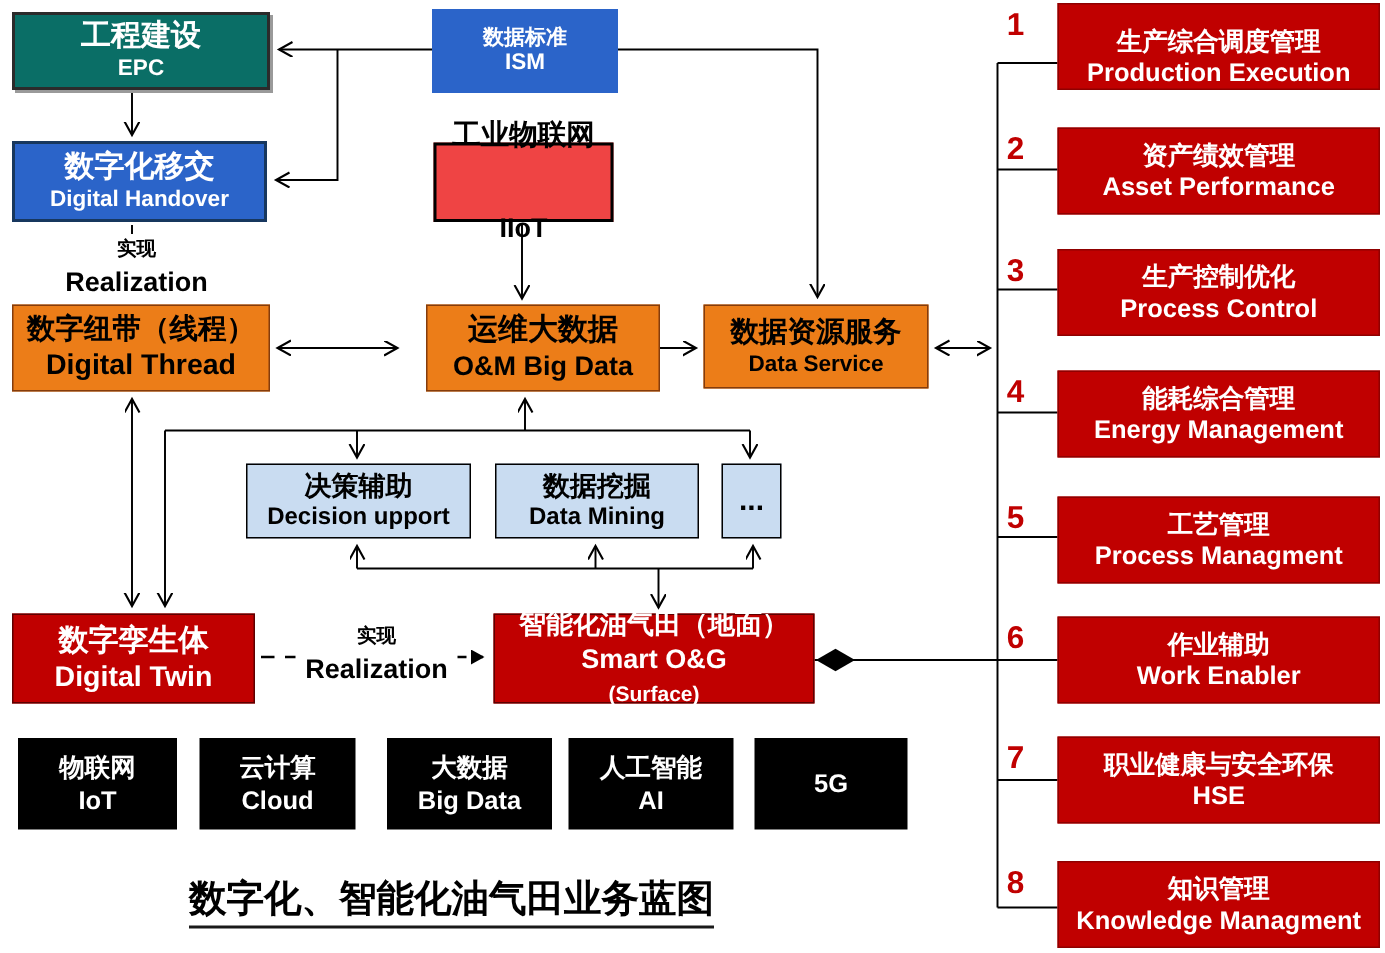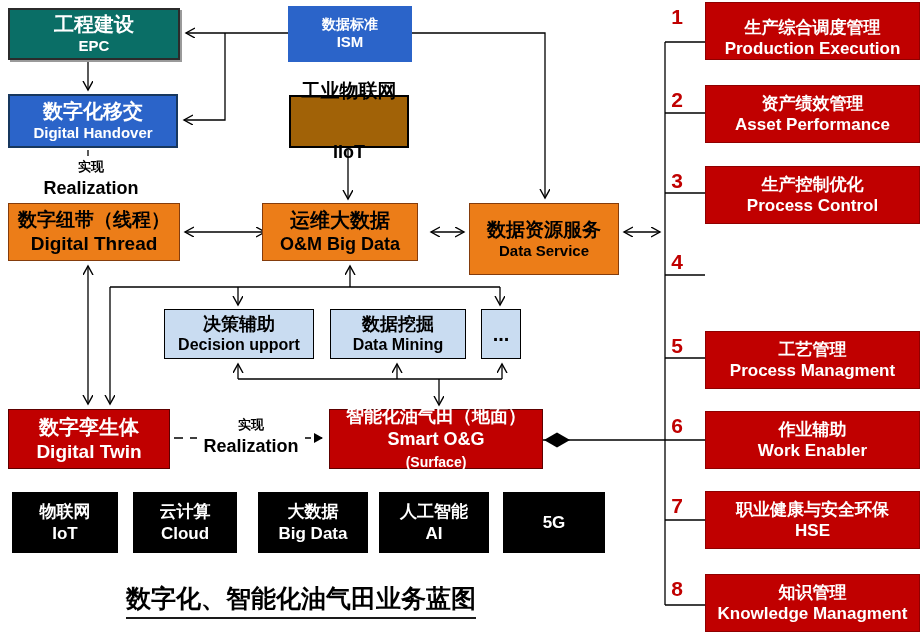--- a/index.html
+++ b/index.html
@@ -13,31 +13,31 @@
 
   
   .b-epc{left:8px;top:8px;width:172px;height:52px;background:#0A6E66;color:#fff;
          border:2px solid #2b2b2b;box-shadow:2px 2px 0 #9a9a9a;}
   .b-epc .zh{font-size:20px;} .b-epc .en{font-size:15px;}
   .b-handover{left:8px;top:94px;width:170px;height:54px;background:#2B64C9;color:#fff;
          border:2px solid #17375E;}
   .b-handover .zh{font-size:20px;} .b-handover .en{font-size:15px;}
   .b-ism{left:288px;top:6px;width:124px;height:56px;background:#2B64C9;color:#fff;}
   .b-ism .zh{font-size:14px;} .b-ism .en{font-size:15px;}
-  .b-iiot{left:289px;top:95px;width:120px;height:53px;background:#a16207;color:#000;
+  .b-iiot{left:289px;top:95px;width:120px;height:53px;background:#ef4444;color:#000;
          border:2px solid #000;gap:38px;}
   .b-iiot .zh{font-size:19px;} .b-iiot .en{font-size:18px;text-align:right;}
 
   
   .orange{background:#EC7D18;color:#000;border:1px solid #843C0C;}
   .b-thread{left:8px;top:203px;width:172px;height:58px;}
   .b-thread .zh{font-size:19px;} .b-thread .en{font-size:19px;}
-  .b-om{left:262px;top:203px;width:156px;height:58px;}
+  .b-om{left:284px;top:203px;width:156px;height:58px;}
   .b-om .zh{font-size:20px;} .b-om .en{font-size:18px;}
-  .b-ds{left:469px;top:203px;width:150px;height:72px;}
+  .b-ds{left:469px;top:203px;width:150px;height:56px;}
   .b-ds .zh{font-size:19px;} .b-ds .en{font-size:15px;}
 
   
   .lblue{background:#C9DCF1;color:#000;border:1px solid #000;}
   .b-decision{left:164px;top:309px;width:150px;height:50px;}
   .b-decision .zh{font-size:18px;} .b-decision .en{font-size:16px;}
   .b-mining{left:330px;top:309px;width:136px;height:50px;}
   .b-mining .zh{font-size:18px;} .b-mining .en{font-size:16px;}
   .b-dots{left:481px;top:309px;width:40px;height:50px;font-size:20px;font-weight:bold;}
 
@@ -218,20 +218,24 @@
   <div class="box module m2">
     <span class="zh">资产绩效管理</span>
     <span class="en">Asset Performance</span>
   </div>
   <div class="mnum n3">3</div>
   <div class="box module m3">
     <span class="zh">生产控制优化</span>
     <span class="en">Process Control</span>
   </div>
   <div class="mnum n4">4</div>
+  <div class="box module m4">
+    <span class="zh">能耗综合管理</span>
+    <span class="en">Energy Management</span>
+  </div>
   <div class="mnum n5">5</div>
   <div class="box module m5">
     <span class="zh">工艺管理</span>
     <span class="en">Process Managment</span>
   </div>
   <div class="mnum n6">6</div>
   <div class="box module m6">
     <span class="zh">作业辅助</span>
     <span class="en">Work Enabler</span>
   </div>

